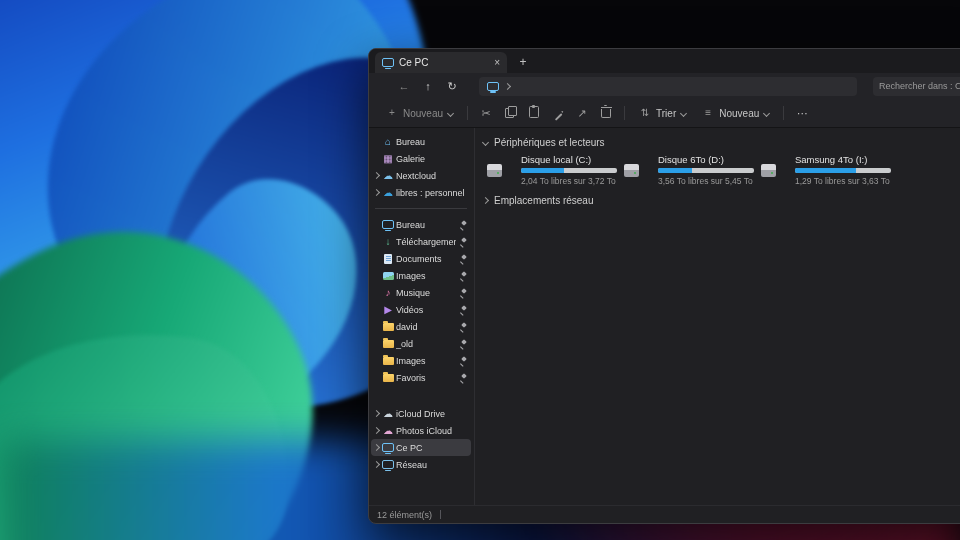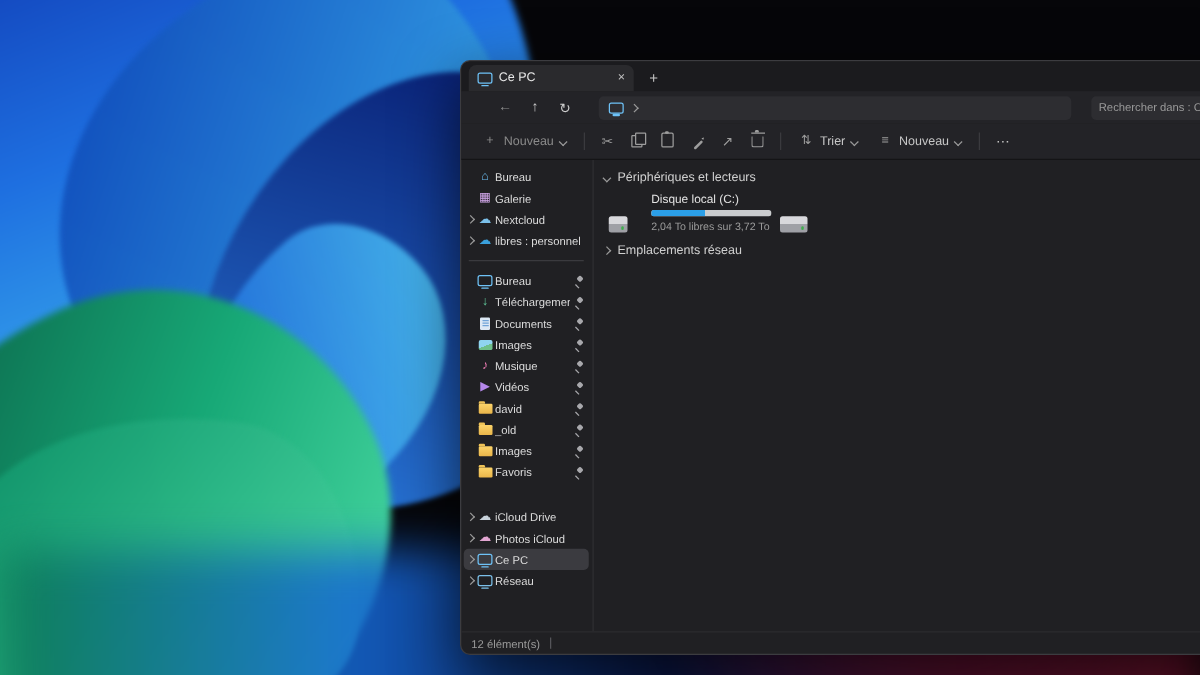--- a/index.html
+++ b/index.html
@@ -65,21 +65,21 @@
   .side-chev{width:7px;min-width:7px;display:flex;justify-content:center}
   .side-label{flex:1;font-size:9px;color:#dcdcdc;white-space:nowrap;overflow:hidden}
   .side-pin{width:10px;min-width:10px;display:flex;justify-content:center}
   .side-sep{height:1px;background:#3a3a3e;margin:7px 4px}
   .side-gap{height:19px}
   .ic{width:12px;height:13px;min-width:12px;display:flex;align-items:center;justify-content:center;font-size:10px;line-height:1}
 
   .main{flex:1;padding:6px 0 0 6px;overflow:hidden;min-width:0}
   .section-h{display:flex;align-items:center;gap:6px;height:16px;font-size:10px;color:#cfcfcf;padding-left:2px}
   .drives{display:flex;gap:7px;padding:4px 0 6px 6px}
-  .drive-tile{width:130px;min-width:130px;display:flex;gap:19px;align-items:flex-end}
+  .drive-tile{width:130px;min-width:130px;display:flex;gap:19px;align-items:center}
   .drive-name{font-size:9.5px;color:#e2e2e2;white-space:nowrap}
   .drive-bar{width:96px;height:5px;border-radius:2px;margin:3px 0;overflow:hidden}
   .drive-fill{height:100%}
   .drive-free{font-size:8.5px;color:#9a9a9a;white-space:nowrap}
 
   .statusbar{height:17px;border-top:1px solid #2b2b2f;display:flex;align-items:center;gap:8px;
       padding:0 8px;font-size:9px;color:#9a9a9a;flex:0 0 auto}
   .status-sep{width:1px;height:9px;background:#55555a}
 
   
@@ -363,20 +363,39 @@
               <div class="drive-bar" style="background: rgb(202, 204, 206);">
                 <div class="drive-fill" style="width: 45%; background: rgb(43, 159, 232);"></div>
               </div>
               <div class="drive-free">2,04 To libres sur 3,72 To</div>
             </div>
           </div>
           <div class="drive-tile">
             <span class="ic" style="width: 22px;">
               <span class="shape-drive"></span>
             </span>
+            <div>
+              <div class="drive-name">Disque 6To (D:)</div>
+              <div class="drive-bar" style="background: rgb(202, 204, 206);">
+                <div class="drive-fill" style="width: 35%; background: rgb(43, 159, 232);"></div>
+              </div>
+              <div class="drive-free">3,56 To libres sur 5,45 To</div>
+            </div>
+          </div>
+          <div class="drive-tile">
+            <span class="ic" style="width: 22px;">
+              <span class="shape-drive"></span>
+            </span>
+            <div>
+              <div class="drive-name">Samsung 4To (I:)</div>
+              <div class="drive-bar" style="background: rgb(202, 204, 206);">
+                <div class="drive-fill" style="width: 64%; background: rgb(43, 159, 232);"></div>
+              </div>
+              <div class="drive-free">1,29 To libres sur 3,63 To</div>
+            </div>
           </div>
         </div>
       <div class="section-h">
         <span class="cv cv-r"></span>
         <span>Emplacements réseau</span>
       </div>
     </div>
   </div>
 
   <div class="statusbar">

